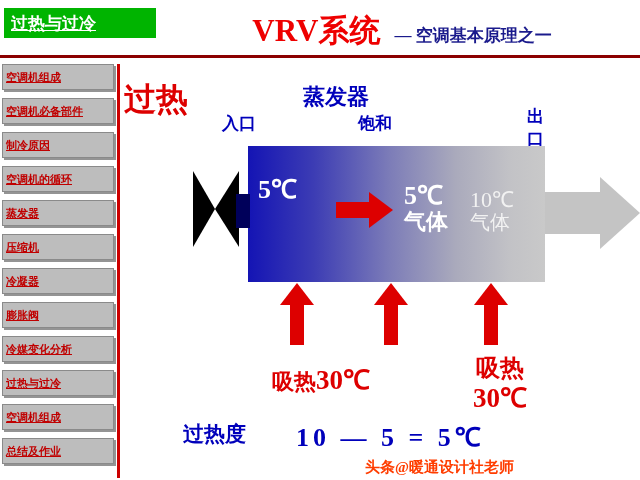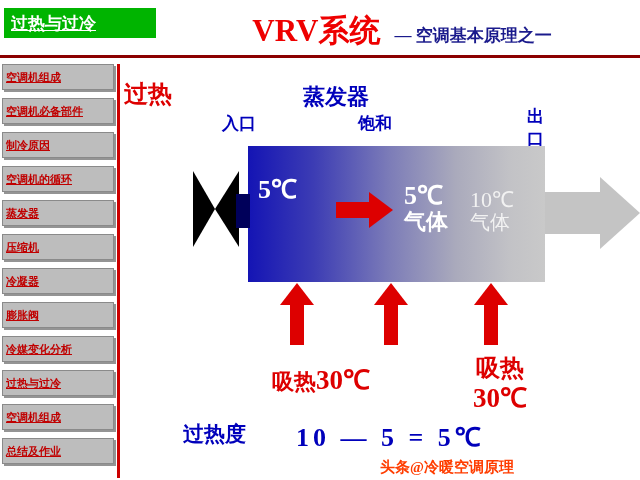--- a/index.html
+++ b/index.html
@@ -34,21 +34,21 @@
     background:#bdbdbd; border:1px solid #8a8a8a;
     box-shadow:2px 2px 0 rgba(60,60,60,.55);
     color:#c00000; font-weight:bold; font-size:11px;
     font-family:"Liberation Sans", sans-serif;
     padding:5px 3px 4px 3px; text-align:left; cursor:pointer;
     text-decoration:underline; white-space:nowrap; overflow:hidden;
   }
 
   
   .abs { position:absolute; }
-  .section-heading { left:124px; top:78px; color:#dd0000; font-size:24px; font-weight:bold; }
+  .section-heading { left:124px; top:78px; color:#dd0000; font-size:32px; font-weight:bold; }
   .evap-title { left:303px; top:82px; color:#0000bb; font-size:22px; font-weight:bold; }
   .port-label { color:#0000bb; font-size:17px; font-weight:bold; }
   .lbl-inlet { left:222px; top:112px; }
   .lbl-sat   { left:358px; top:112px; }
   .lbl-out   { left:527px; top:105px; }
 
   .evap-box {
     left:248px; top:146px; width:297px; height:136px;
     background:linear-gradient(90deg,#1414b4 0%, #3c3cb4 22%, #7d7db8 48%, #aaaabc 70%, #c2c2c6 88%, #c9c9c9 100%);
   }
@@ -163,15 +163,15 @@
     <span class="pre">吸热</span><span class="val">30℃</span>
   </div>
   <div class="abs heat2">
     <span class="l1">吸热</span>
     <span class="l2">30℃</span>
   </div>
 
   <div class="abs superheat-label">过热度</div>
   <div class="abs equation">10 — 5 = 5℃</div>
 
-  <div class="abs watermark">头条@冷暖空调原理</div>
+  <div class="abs watermark">头条@暖通设计社老师</div>
 
 </div>
 
 </body></html>

